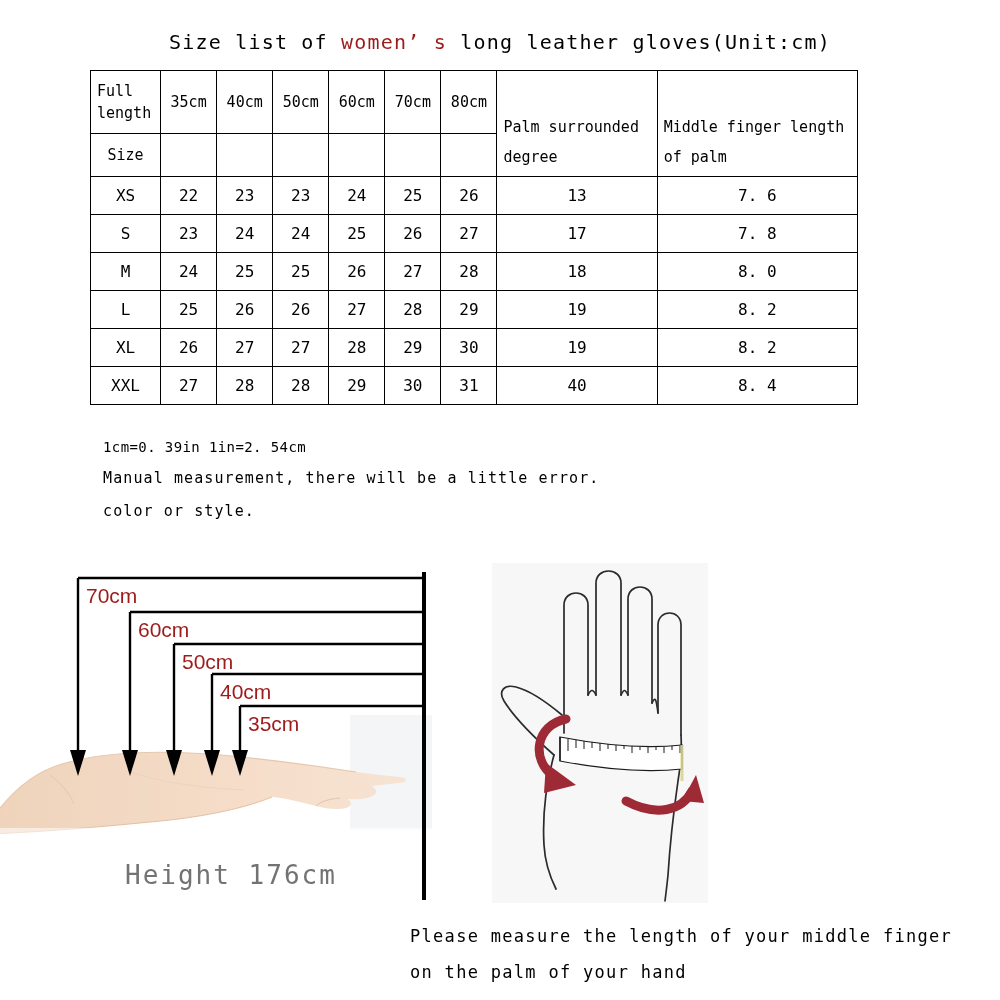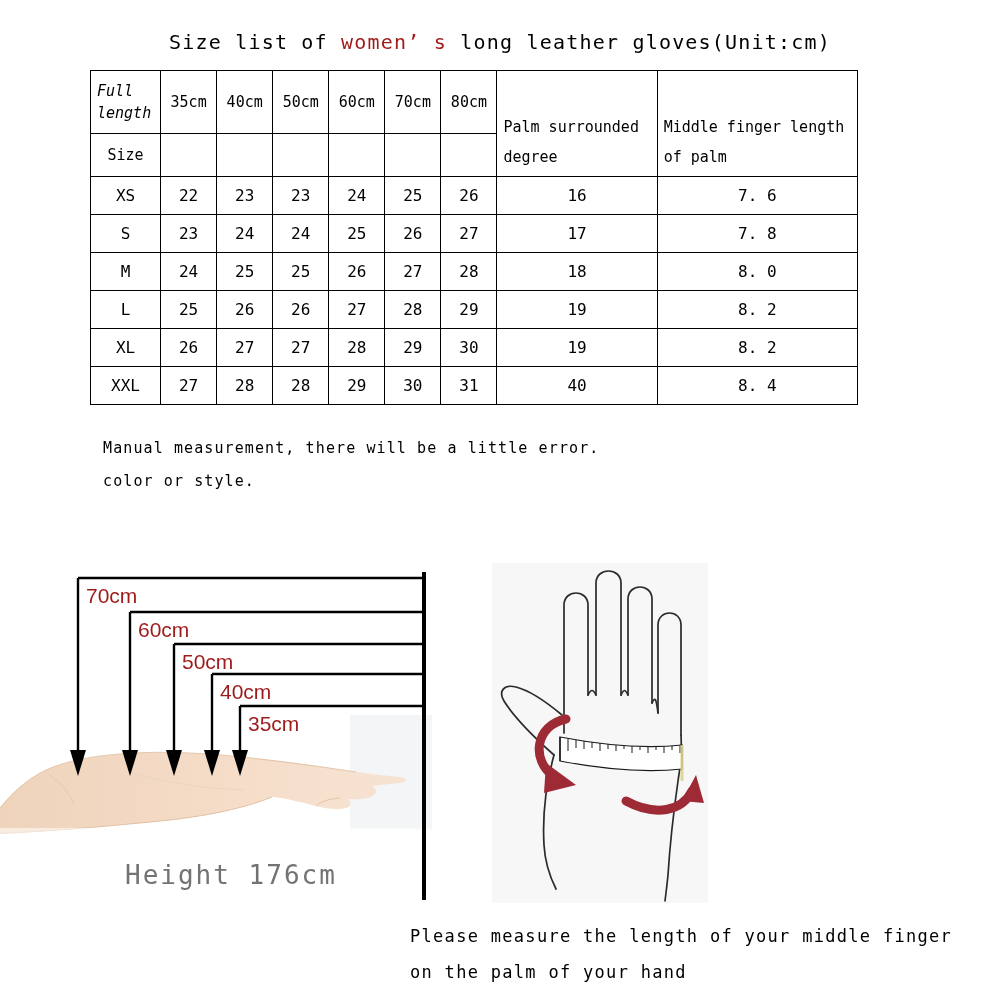--- a/index.html
+++ b/index.html
@@ -46,21 +46,20 @@
     text-align: center;
     vertical-align: middle;
     font-family: "DejaVu Sans Mono", monospace;
   }
   #size-table .hdr-corner {
     height: 62px;
     text-align: left;
     padding-left: 6px;
     line-height: 1.5;
     font-size: 15px;
-    font-style: italic;
   }
   #size-table .hdr-size {
     height: 42px;
     font-size: 15px;
   }
   #size-table .hdr-len {
     font-size: 15px;
   }
   #size-table .hdr-wide {
     text-align: left;
@@ -205,21 +204,21 @@
   </thead>
   <tbody id="table-body">
       <tr>
         <td>XS</td>
         <td>22</td>
         <td>23</td>
         <td>23</td>
         <td>24</td>
         <td>25</td>
         <td>26</td>
-        <td>16</td>
+        <td>13</td>
         <td>7. 6</td>
       </tr>
       <tr>
         <td>S</td>
         <td>23</td>
         <td>24</td>
         <td>24</td>
         <td>25</td>
         <td>26</td>
         <td>27</td>
@@ -267,20 +266,21 @@
         <td>29</td>
         <td>30</td>
         <td>31</td>
         <td>40</td>
         <td>8. 4</td>
       </tr>
     </tbody>
 </table>
 
 <div id="notes">
+  <div class="note-small">1cm=0. 39in  1in=2. 54cm</div>
   <div class="note">Manual measurement, there will be a little error.</div>
   <div class="note">color or style.</div>
 </div>
 
 <div id="arm-figure">
   <svg width="432" height="340" viewBox="0 0 432 340">
     <defs>
       <linearGradient id="skinGrad" x1="0" y1="0" x2="0" y2="1">
         <stop offset="0%" stop-color="#f6e0cd"></stop>
         <stop offset="45%" stop-color="#f2d6bd"></stop>

